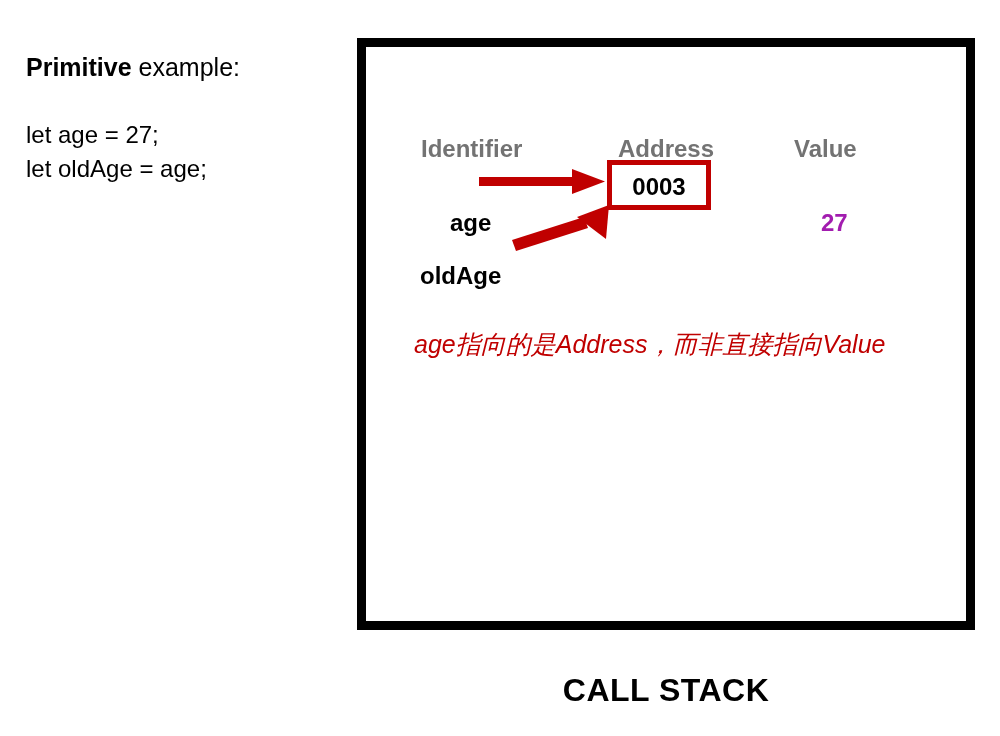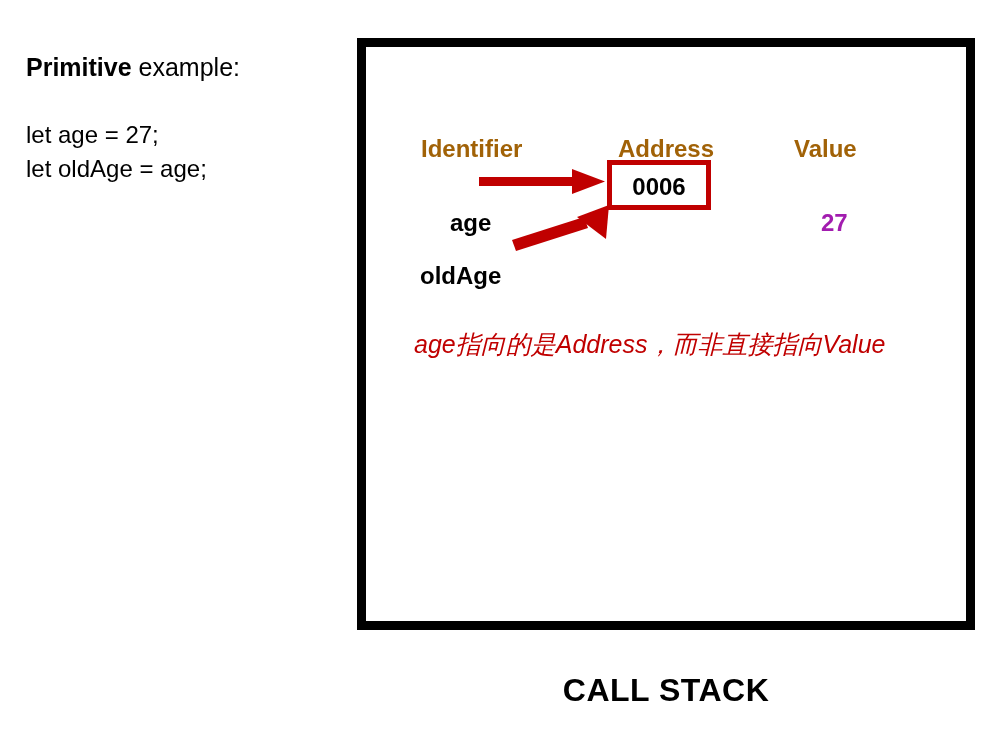--- a/index.html
+++ b/index.html
@@ -53,21 +53,21 @@
     box-sizing: border-box;
     border: 9px solid #000000;
     background: #ffffff;
   }
 
   
   .col-header {
     position: absolute;
     font-size: 24px;
     font-weight: bold;
-    color: #a16207;
+    color: #737373;
     white-space: nowrap;
     text-align: right;
   }
   #header-identifier { left: 55px;  top: 88px; }
   #header-address    { left: 252px; top: 88px; }
   #header-value      { left: 428px; top: 88px; }
 
   .ident-cell {
     position: absolute;
     font-size: 24px;
@@ -161,21 +161,21 @@
 <div id="call-stack-box">
 
   <div class="col-header" id="header-identifier">Identifier</div>
   <div class="col-header" id="header-address">Address</div>
   <div class="col-header" id="header-value">Value</div>
 
   <div class="ident-cell" id="ident-age">age</div>
   <div class="ident-cell" id="ident-oldage">oldAge</div>
 
   <div id="address-box">
-    <div id="address-box-text">0006</div>
+    <div id="address-box-text">0003</div>
   </div>
 
   <div id="value-cell">27</div>
 
   <svg id="arrows-layer" viewBox="0 0 600 574">
 
     <g>
       <rect x="113" y="130" width="103" height="9" fill="#C00000"></rect>
       <polygon points="206,122 239,134.5 206,147" fill="#C00000"></polygon>
     </g>

